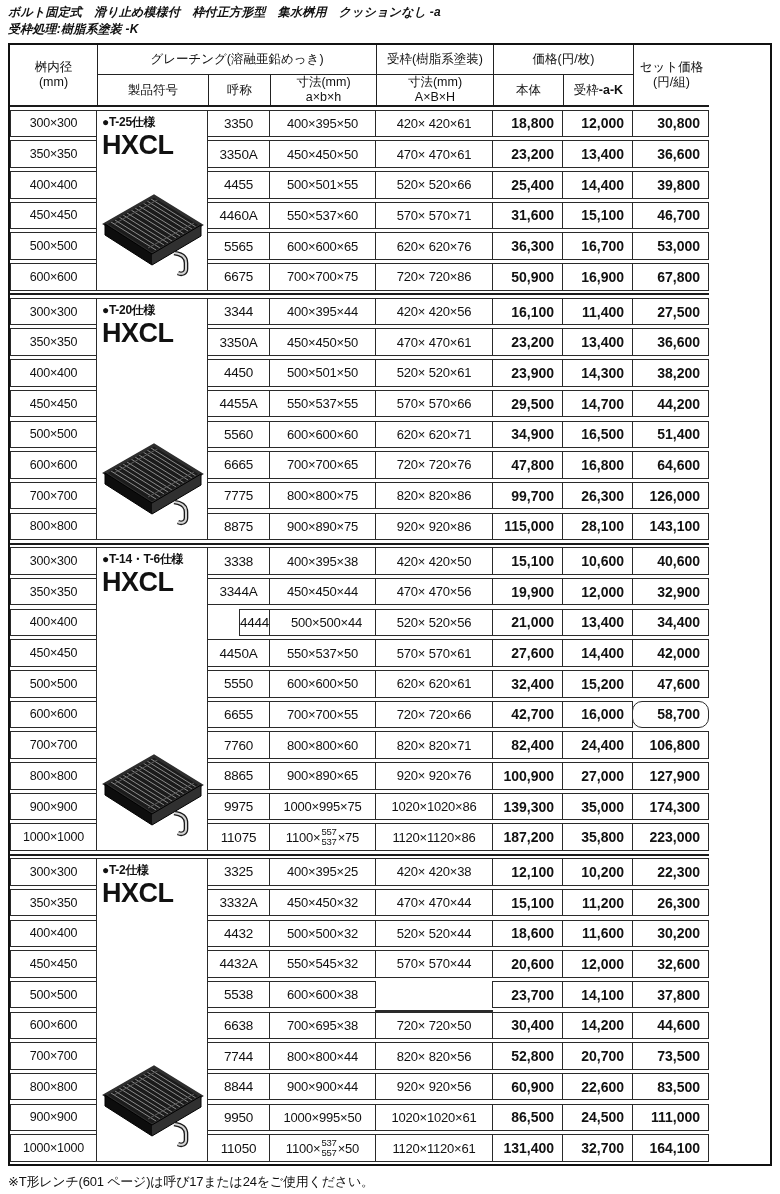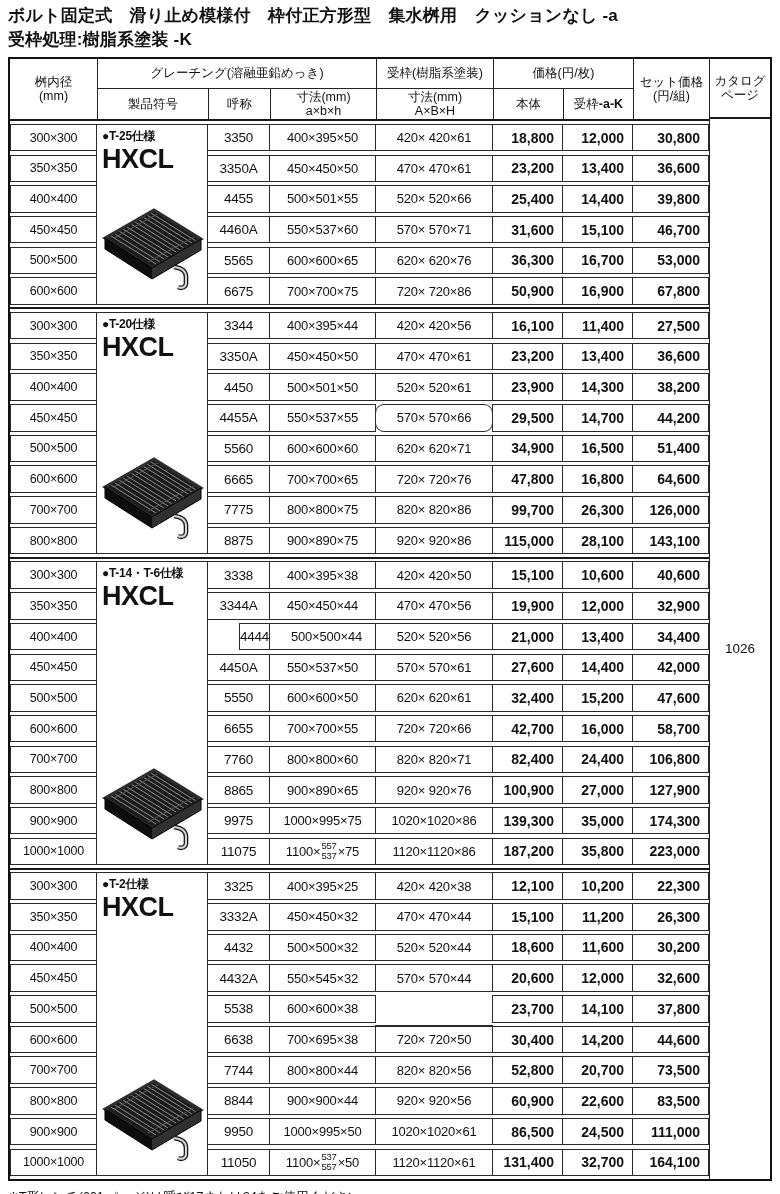--- a/index.html
+++ b/index.html
@@ -6,21 +6,21 @@
   html,body { background:#fff; }
   body {
     width: 780px; height: 1194px; overflow: hidden;
     font-family: "Liberation Sans", "DejaVu Sans", sans-serif;
     color: #111;
   }
   .page { padding: 4px 8px 0 8px; }
 
   
   .title-block { margin-bottom: 5px; }
-  .title-line { font-weight: bold; font-size: 17px; line-height: 1.42; letter-spacing: 0.2px; }
+  .title-line { font-weight: bold; font-size: 12px; line-height: 1.42; letter-spacing: 0.2px; font-style: italic; }
 
   
   .table-outer { display: flex; border: 2px solid #111; width: 764px; }
   .main { width: 699px; }
 
   
   .hgrid {
     display: grid;
     grid-template-columns: 87px 111px 62px 106px 117px 70px 70px 76px;
     grid-template-rows: 30px 30px;
@@ -241,21 +241,21 @@
             <div class="cell c-size" style="grid-area: 3 / 1;">400×400</div>
             <div class="cell c-name" style="grid-area: 3 / 3;">4450</div>
             <div class="cell c-dim" style="grid-area: 3 / 4;">500×501×50</div>
             <div class="cell c-dim" style="grid-area: 3 / 5;">520× 520×61</div>
             <div class="cell c-num" style="grid-area: 3 / 6;">23,900</div>
             <div class="cell c-num" style="grid-area: 3 / 7;">14,300</div>
             <div class="cell c-num" style="grid-area: 3 / 8;">38,200</div>
             <div class="cell c-size" style="grid-area: 4 / 1;">450×450</div>
             <div class="cell c-name" style="grid-area: 4 / 3;">4455A</div>
             <div class="cell c-dim" style="grid-area: 4 / 4;">550×537×55</div>
-            <div class="cell c-dim" style="grid-area: 4 / 5; border-radius: 9px;">570× 570×66</div>
+            <div class="cell c-dim" style="grid-area: 4 / 5;">570× 570×66</div>
             <div class="cell c-num" style="grid-area: 4 / 6;">29,500</div>
             <div class="cell c-num" style="grid-area: 4 / 7;">14,700</div>
             <div class="cell c-num" style="grid-area: 4 / 8;">44,200</div>
             <div class="cell c-size" style="grid-area: 5 / 1;">500×500</div>
             <div class="cell c-name" style="grid-area: 5 / 3;">5560</div>
             <div class="cell c-dim" style="grid-area: 5 / 4;">600×600×60</div>
             <div class="cell c-dim" style="grid-area: 5 / 5;">620× 620×71</div>
             <div class="cell c-num" style="grid-area: 5 / 6;">34,900</div>
             <div class="cell c-num" style="grid-area: 5 / 7;">16,500</div>
             <div class="cell c-num" style="grid-area: 5 / 8;">51,400</div>
@@ -346,21 +346,21 @@
             <div class="cell c-dim" style="grid-area: 5 / 5;">620× 620×61</div>
             <div class="cell c-num" style="grid-area: 5 / 6;">32,400</div>
             <div class="cell c-num" style="grid-area: 5 / 7;">15,200</div>
             <div class="cell c-num" style="grid-area: 5 / 8;">47,600</div>
             <div class="cell c-size" style="grid-area: 6 / 1;">600×600</div>
             <div class="cell c-name" style="grid-area: 6 / 3;">6655</div>
             <div class="cell c-dim" style="grid-area: 6 / 4;">700×700×55</div>
             <div class="cell c-dim" style="grid-area: 6 / 5;">720× 720×66</div>
             <div class="cell c-num" style="grid-area: 6 / 6;">42,700</div>
             <div class="cell c-num" style="grid-area: 6 / 7;">16,000</div>
-            <div class="cell c-num" style="grid-area: 6 / 8;">58,700</div>
+            <div class="cell c-num" style="grid-area: 6 / 8; border-radius: 10px;">58,700</div>
             <div class="cell c-size" style="grid-area: 7 / 1;">700×700</div>
             <div class="cell c-name" style="grid-area: 7 / 3;">7760</div>
             <div class="cell c-dim" style="grid-area: 7 / 4;">800×800×60</div>
             <div class="cell c-dim" style="grid-area: 7 / 5;">820× 820×71</div>
             <div class="cell c-num" style="grid-area: 7 / 6;">82,400</div>
             <div class="cell c-num" style="grid-area: 7 / 7;">24,400</div>
             <div class="cell c-num" style="grid-area: 7 / 8;">106,800</div>
             <div class="cell c-size" style="grid-area: 8 / 1;">800×800</div>
             <div class="cell c-name" style="grid-area: 8 / 3;">8865</div>
             <div class="cell c-dim" style="grid-area: 8 / 4;">900×890×65</div>
@@ -495,23 +495,16 @@
               <span> ×50</span>
             </div>
             <div class="cell c-dim" style="grid-area: 10 / 5;">1120×1120×61</div>
             <div class="cell c-num" style="grid-area: 10 / 6;">131,400</div>
             <div class="cell c-num" style="grid-area: 10 / 7;">32,700</div>
             <div class="cell c-num" style="grid-area: 10 / 8;">164,100</div>
           </div>
         </div>
     </div>
 
-    <div class="catcol">
-      <div class="cat-head pre">カタログ
-ページ</div>
-      <div class="cat-body">
-        <span>1026</span>
-      </div>
-    </div>
   </div>
 
   <div class="footnote">※T形レンチ(601 ページ)は呼び17または24をご使用ください。</div>
 </div>
 
 </body></html>

